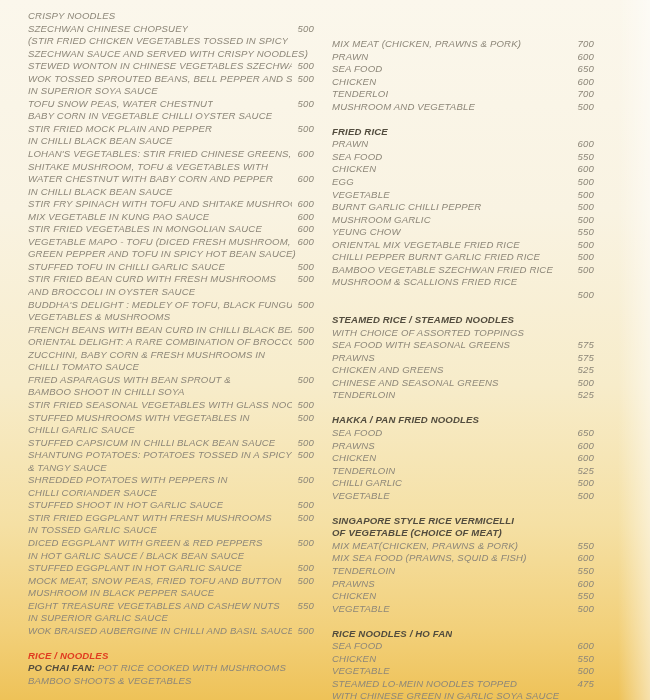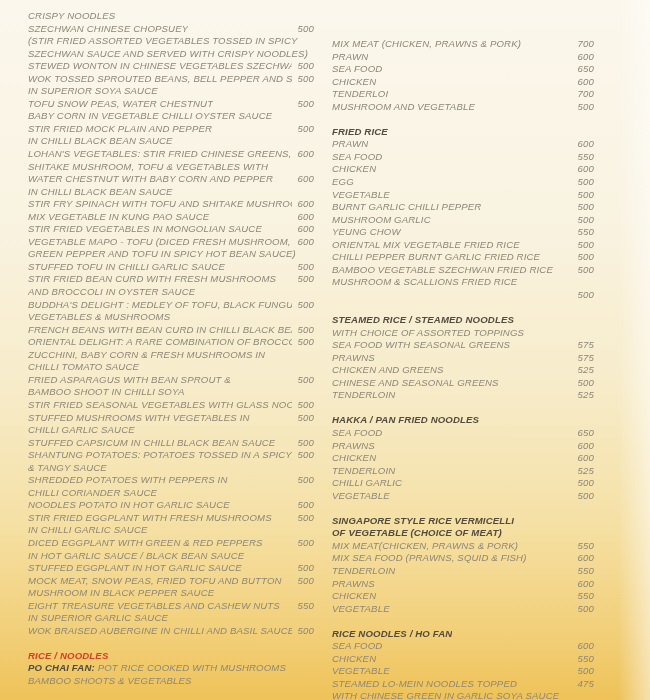--- a/index.html
+++ b/index.html
@@ -33,21 +33,21 @@
 <div class="page">
   <div class="col col-left" id="col-left">
       <div class="line">
         <span class="name">CRISPY NOODLES</span>
       </div>
       <div class="line">
         <span class="name">SZECHWAN CHINESE CHOPSUEY</span>
         <span class="price">500</span>
       </div>
       <div class="line">
-        <span class="name">(STIR FRIED ASSORTED VEGETABLES TOSSED IN SPICY</span>
+        <span class="name">(STIR FRIED CHICKEN VEGETABLES TOSSED IN SPICY</span>
       </div>
       <div class="line">
         <span class="name">SZECHWAN SAUCE AND SERVED WITH CRISPY NOODLES)</span>
       </div>
       <div class="line">
         <span class="name">STEWED WONTON IN CHINESE VEGETABLES SZECHWAN SAUCE</span>
         <span class="price">500</span>
       </div>
       <div class="line">
         <span class="name">WOK TOSSED SPROUTED BEANS, BELL PEPPER AND SNOW PEAS</span>
@@ -165,29 +165,29 @@
         <span class="name">&amp; TANGY SAUCE</span>
       </div>
       <div class="line">
         <span class="name">SHREDDED POTATOES WITH PEPPERS IN</span>
         <span class="price">500</span>
       </div>
       <div class="line">
         <span class="name">CHILLI CORIANDER SAUCE</span>
       </div>
       <div class="line">
-        <span class="name">NOODLES POTATO IN HOT GARLIC SAUCE</span>
+        <span class="name">STUFFED SHOOT IN HOT GARLIC SAUCE</span>
         <span class="price">500</span>
       </div>
       <div class="line">
         <span class="name">STIR FRIED EGGPLANT WITH FRESH MUSHROOMS</span>
         <span class="price">500</span>
       </div>
       <div class="line">
-        <span class="name">IN CHILLI GARLIC SAUCE</span>
+        <span class="name">IN TOSSED GARLIC SAUCE</span>
       </div>
       <div class="line">
         <span class="name">DICED EGGPLANT WITH GREEN &amp; RED PEPPERS</span>
         <span class="price">500</span>
       </div>
       <div class="line">
         <span class="name">IN HOT GARLIC SAUCE / BLACK BEAN SAUCE</span>
       </div>
       <div class="line">
         <span class="name">STUFFED EGGPLANT IN HOT GARLIC SAUCE</span>

